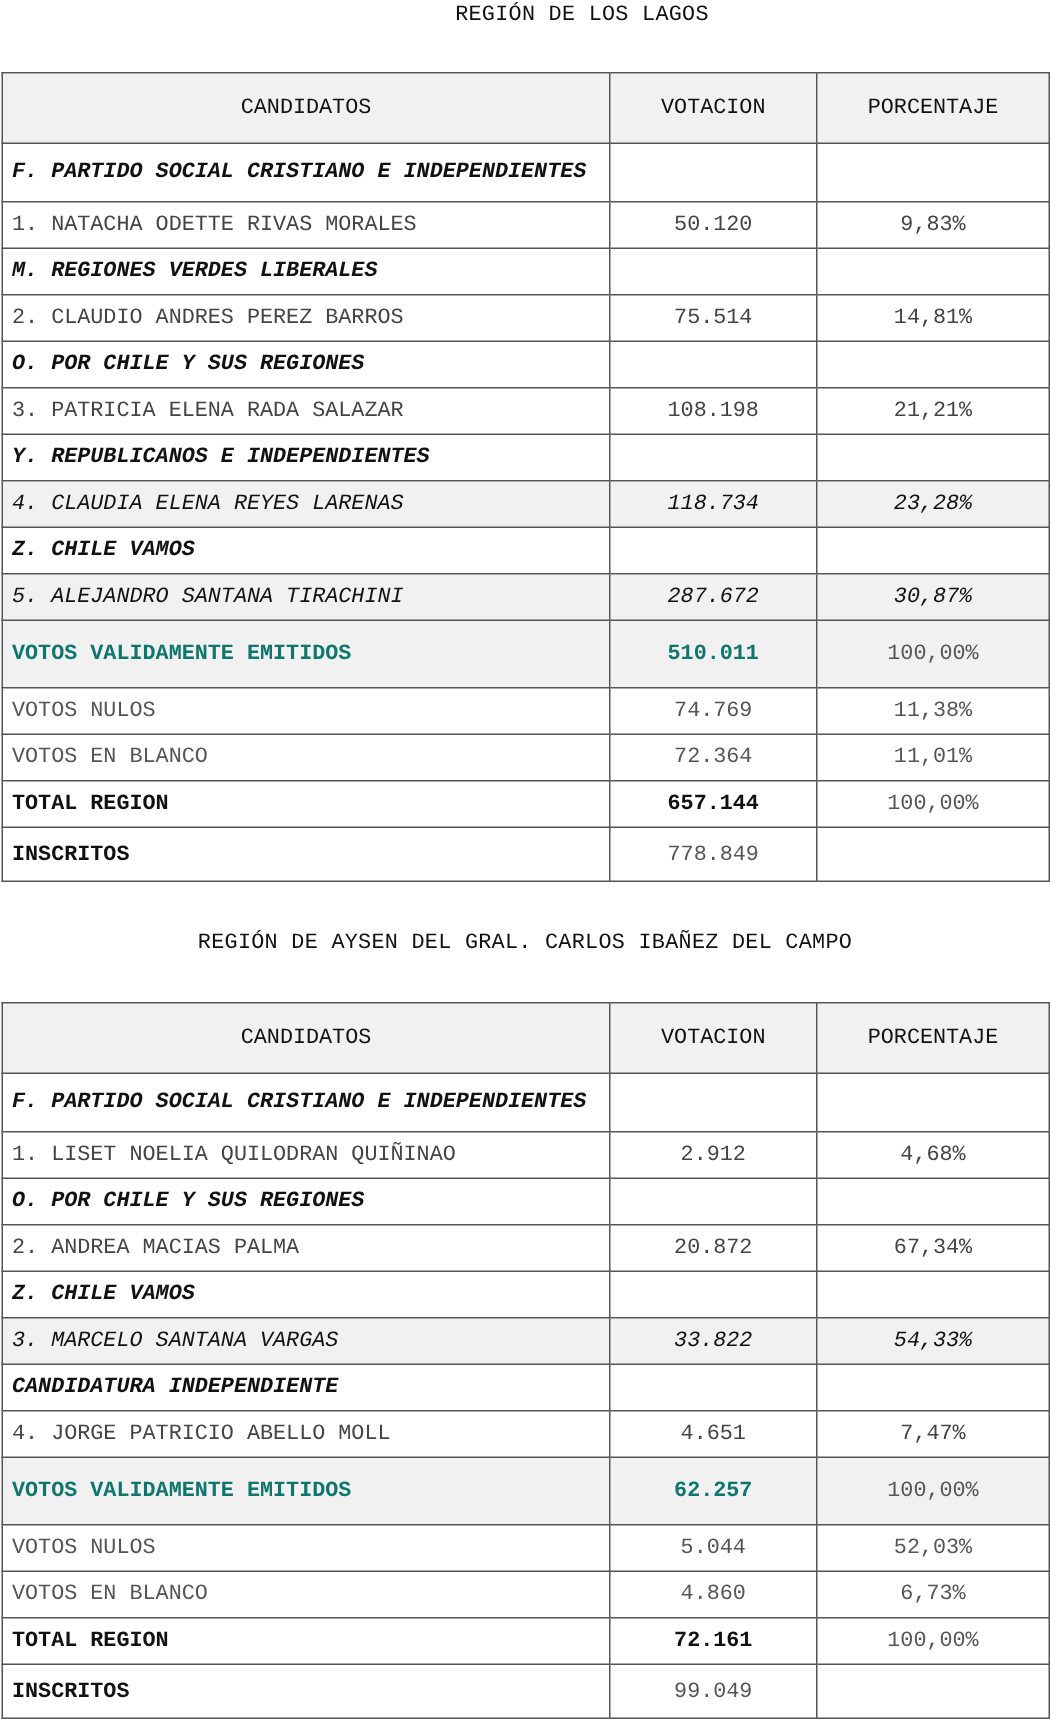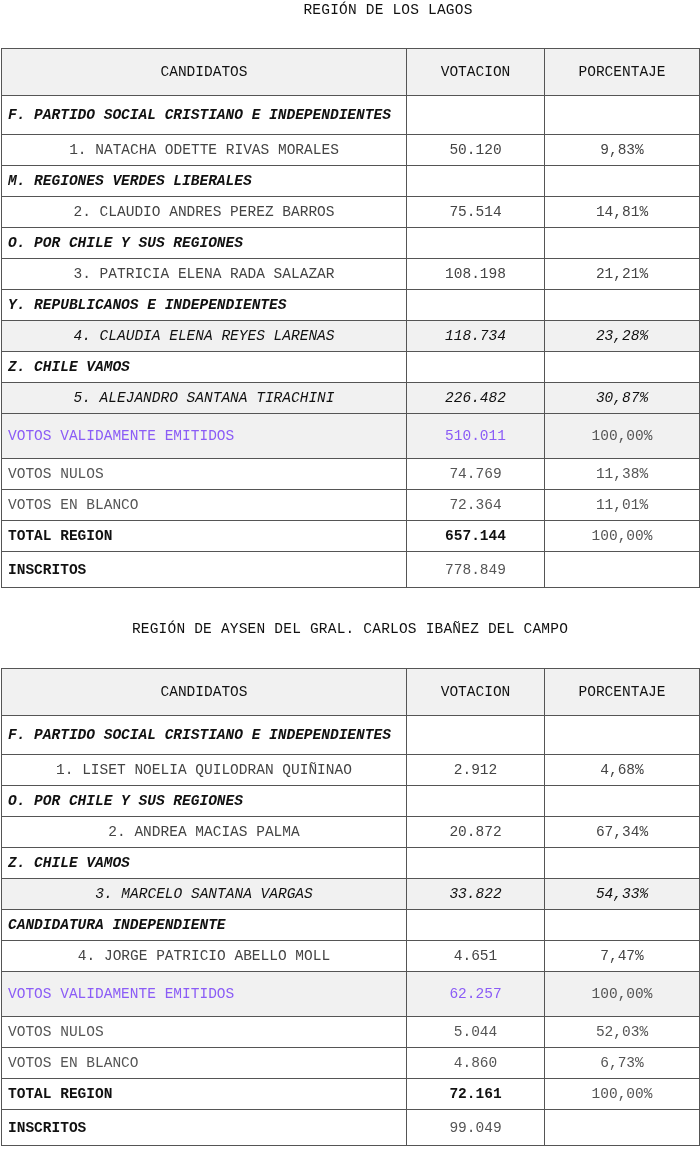--- a/index.html
+++ b/index.html
@@ -23,25 +23,25 @@
     padding: 0 6px;
     vertical-align: middle;
     overflow: hidden; white-space: nowrap;
   }
   col.c1 { width: 405px; } col.c2 { width: 138px; } col.c3 { width: 155px; }
   th { background: #f1f1f1; font-weight: normal; color: #111; height: 46px; text-align: center; }
   tr.party td { height: 30px; }
   tr.party td.name { font-weight: bold; font-style: italic; color: #111; }
   tr.party.two td { height: 38px; }
   tr.party.two td.name { white-space: normal; line-height: 20px; }
-  tr.cand td { height: 30px; color: #444; text-align: center; }
+  tr.cand td { height: 30px; color: #444; }
   tr.cand td.num, tr.cand td.pct { text-align: center; }
   tr.cand.elected td { background: #f1f1f1; font-weight: normal; font-style: italic; color: #111; }
   tr.valid td { background: #f1f1f1; height: 44px; }
-  tr.valid td.name, tr.valid td.num { font-weight: normal; color: #8b5cf6; }
+  tr.valid td.name, tr.valid td.num { font-weight: bold; color: #0f766e; }
   tr.valid td.num, tr.valid td.pct, tr.sum td.num, tr.sum td.pct { text-align: center; }
   tr.valid td.pct { color: #555; }
   tr.sum td { height: 30px; color: #555; }
   tr.total td { height: 30px; }
   tr.total td.name, tr.total td.num { font-weight: bold; color: #111; }
   tr.total td.pct { color: #555; text-align: center; }
   tr.total td.num { text-align: center; }
   tr.insc td { height: 35px; }
   tr.insc td.name { font-weight: bold; color: #111; }
   tr.insc td.num { color: #555; text-align: center; }
@@ -102,21 +102,21 @@
         <td class="num">118.734</td>
         <td class="pct">23,28%</td>
       </tr>
   <tr class="party">
         <td class="name">Z. CHILE VAMOS</td>
         <td></td>
         <td></td>
       </tr>
   <tr class="cand elected">
         <td class="name">5. ALEJANDRO SANTANA TIRACHINI</td>
-        <td class="num">226.482</td>
+        <td class="num">287.672</td>
         <td class="pct">30,87%</td>
       </tr>
   <tr class="valid">
         <td class="name">VOTOS VALIDAMENTE EMITIDOS</td>
         <td class="num">510.011</td>
         <td class="pct">100,00%</td>
       </tr>
   <tr class="sum">
         <td class="name">VOTOS NULOS</td>
         <td class="num">74.769</td>

